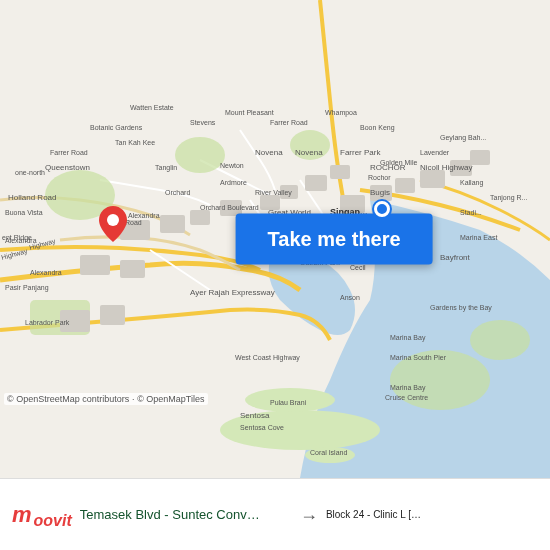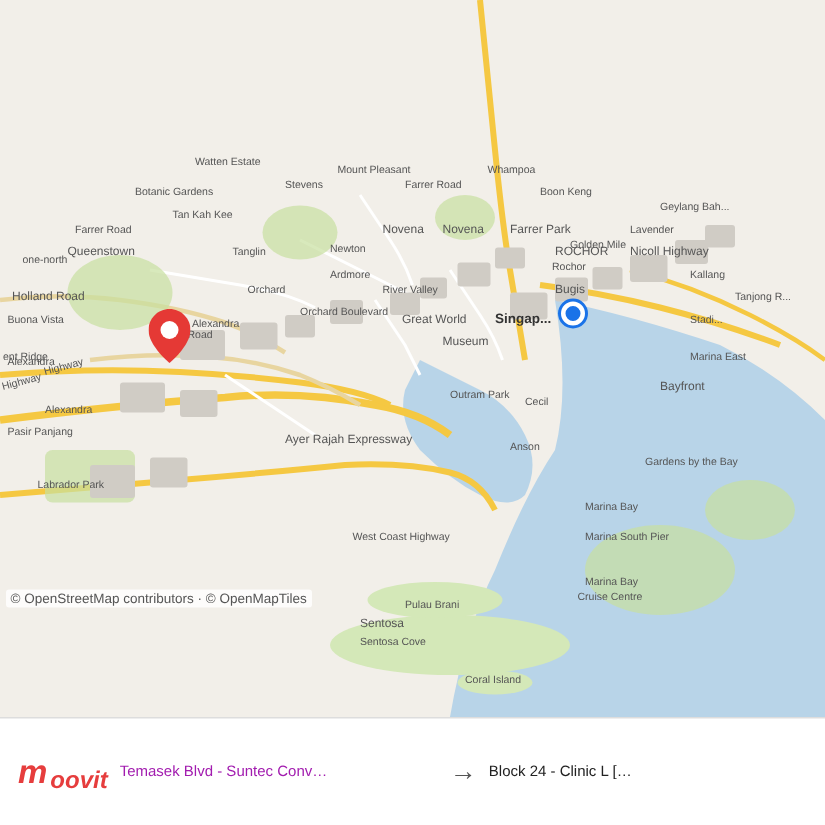--- a/index.html
+++ b/index.html
@@ -85,22 +85,22 @@
       min-width: 0;
     }
 
     #moovit-logo {
       display: flex;
       align-items: center;
       gap: 2px;
     }
 
     .footer-location {
-      font-size: 10px;
-      color: #a21caf;
+      font-size: 13px;
+      color: #14532d;
       font-weight: 500;
       white-space: nowrap;
       overflow: hidden;
       text-overflow: ellipsis;
       flex: 1;
     }
 
     .footer-arrow {
       font-size: 18px;
       color: #555;
@@ -280,20 +280,21 @@
       <svg width="28" height="36" viewBox="0 0 28 36" xmlns="http://www.w3.org/2000/svg">
         <path d="M14 0 C6.3 0 0 6.3 0 14 C0 24.5 14 36 14 36 C14 36 28 24.5 28 14 C28 6.3 21.7 0 14 0Z" fill="#e53935"></path>
         <circle cx="14" cy="14" r="6" fill="white"></circle>
       </svg>
     </div>
 
     
     <div id="blue-dot"></div>
 
     
+    <button id="take-me-there-btn">Take me there</button>
 
     
     <div id="attribution">
       <span>© OpenStreetMap contributors · © OpenMapTiles</span>
     </div>
 
   </div>
 
   <div id="footer">
 

